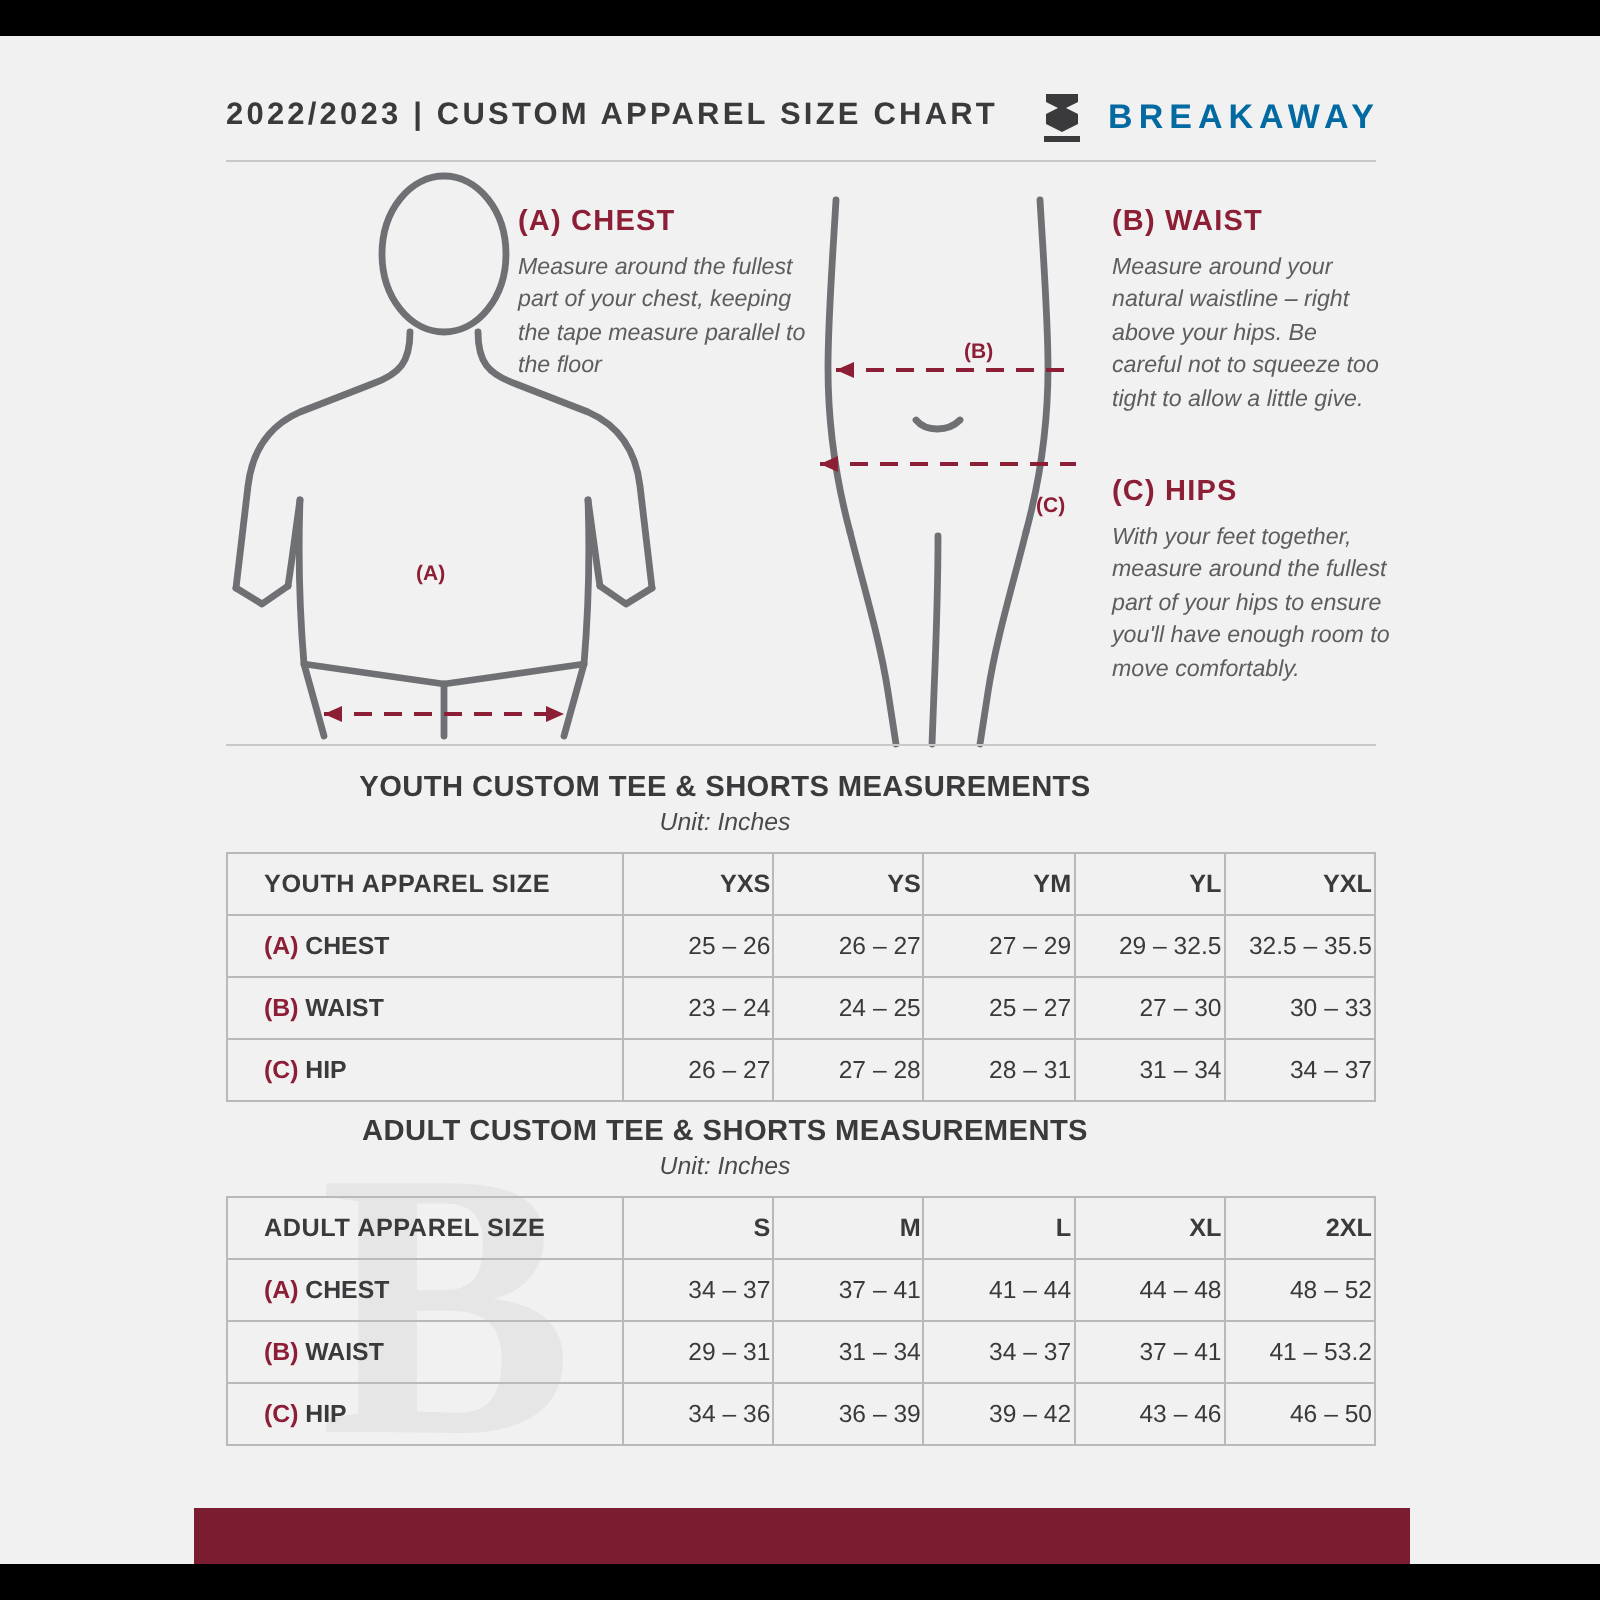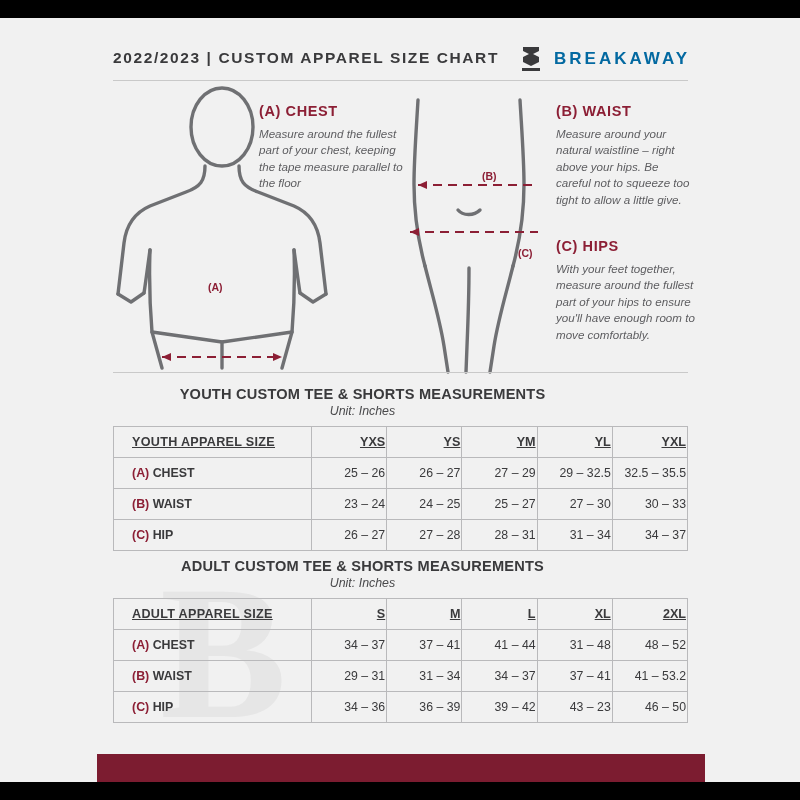--- a/index.html
+++ b/index.html
@@ -160,21 +160,20 @@
     border: 1px solid #b9b9bb;
     height: 28px;
     font-size: 12.3px;
     color: #3a3a3c;
     text-align: right;
     font-weight: normal;
   }
   table th {
     font-weight: bold;
     font-size: 12.6px;
-    text-decoration: underline;
   }
   .row-label {
     text-align: left;
     padding-left: 18px;
     font-weight: bold;
     font-size: 12.4px;
   }
   .hdr-label {
     text-align: left;
     padding-left: 18px;
@@ -343,37 +342,37 @@
             <th>XL</th>
             <th>2XL</th>
           </tr>
         </thead>
         <tbody>
           <tr>
             <td class="row-label"><span class="lbl-letter">(A)</span> <span>CHEST</span></td>
             <td>34 – 37</td>
             <td>37 – 41</td>
             <td>41 – 44</td>
-            <td>31 – 48</td>
+            <td>44 – 48</td>
             <td>48 – 52</td>
           </tr>
           <tr>
             <td class="row-label"><span class="lbl-letter">(B)</span> <span>WAIST</span></td>
             <td>29 – 31</td>
             <td>31 – 34</td>
             <td>34 – 37</td>
             <td>37 – 41</td>
             <td>41 – 53.2</td>
           </tr>
           <tr>
             <td class="row-label"><span class="lbl-letter">(C)</span> <span>HIP</span></td>
             <td>34 – 36</td>
             <td>36 – 39</td>
             <td>39 – 42</td>
-            <td>43 – 23</td>
+            <td>43 – 46</td>
             <td>46 – 50</td>
           </tr>
         </tbody>
       </table>
     </div>
 
     <div class="footer-bar"></div>
   </div>
   <div class="bottom-black"></div>
 </div>

